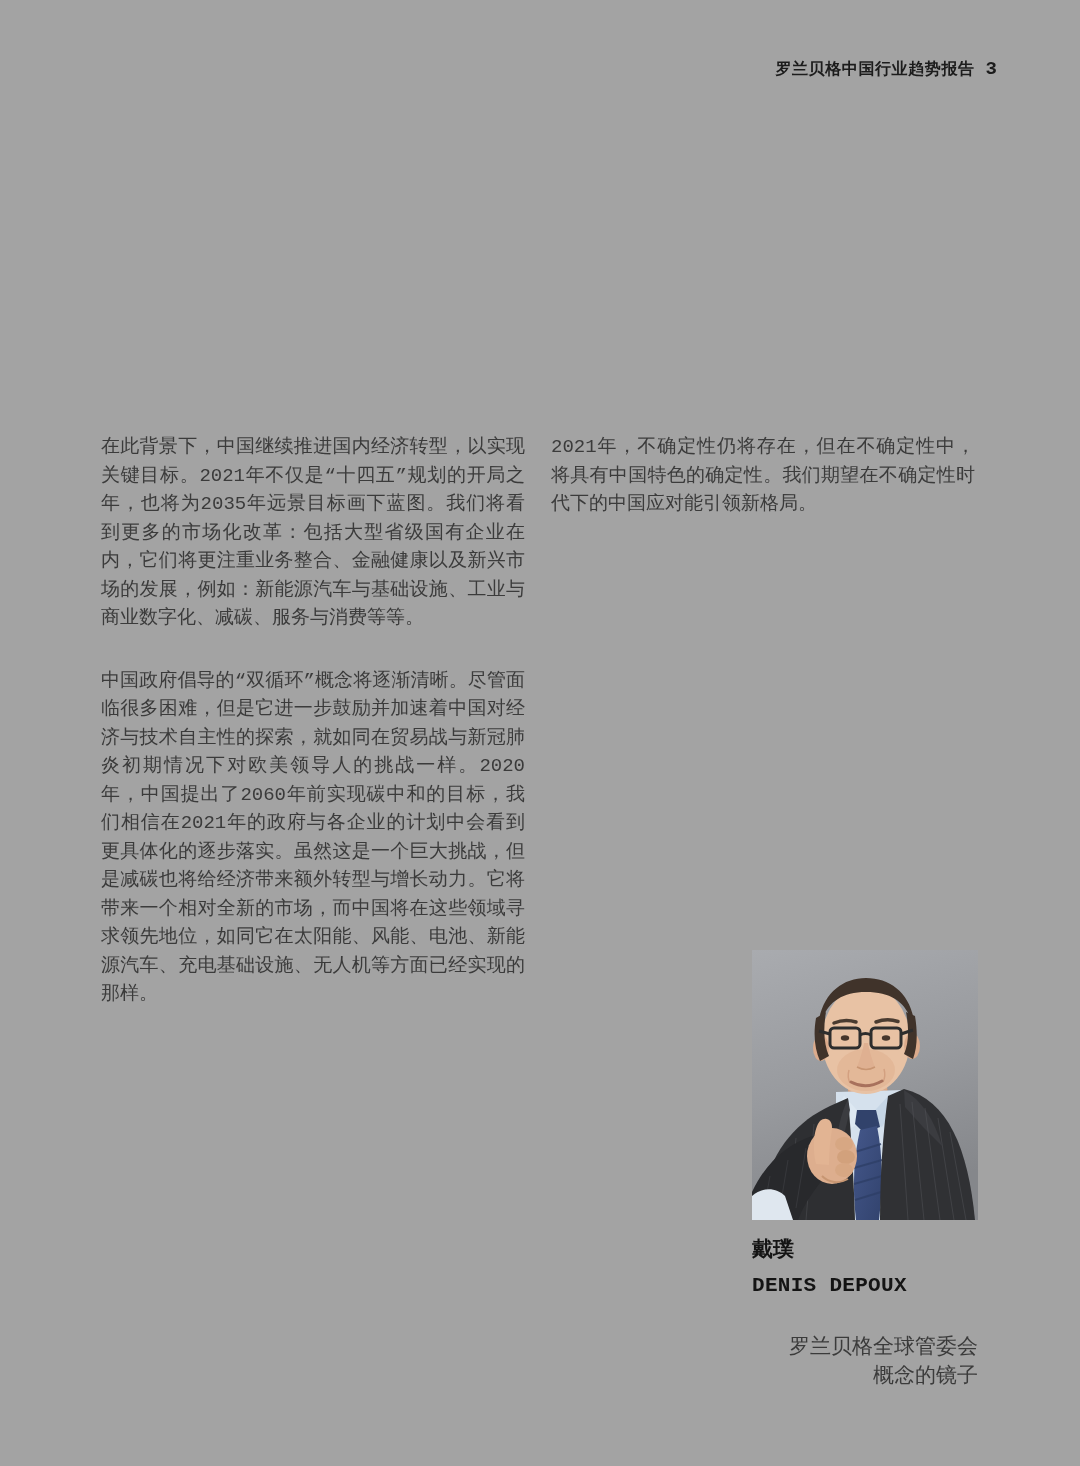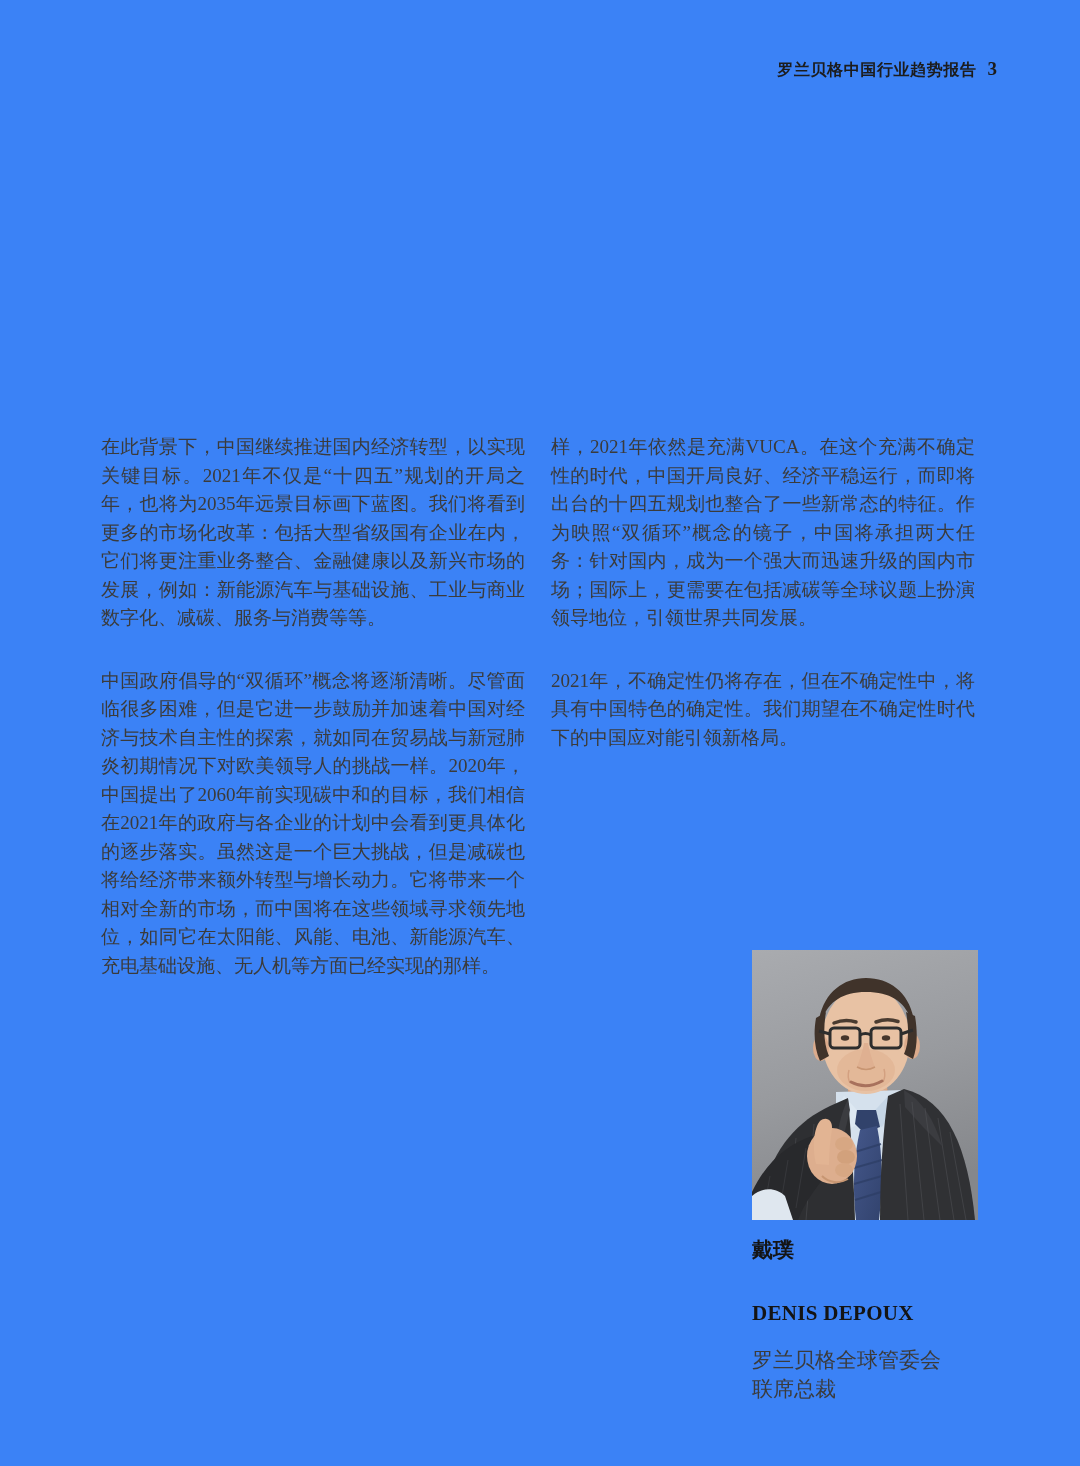--- a/index.html
+++ b/index.html
@@ -1,21 +1,21 @@
 <!DOCTYPE html>
 <html><head>
 <meta charset="utf-8">
 <style>
   html, body { margin: 0; padding: 0; background: #ffffff; }
   .page {
     position: relative;
     width: 1080px;
     height: 1466px;
-    background: #3b82f6;
-    font-family: Liberation Serif, serif;
+    background: #a3a3a3;
+    font-family: Liberation Mono, monospace;
     color: #3b3b3b;
     overflow: hidden;
   }
   .page-header {
     position: absolute;
     top: 58px;
     right: 83px;
     display: flex;
     align-items: baseline;
     gap: 11px;
@@ -53,22 +53,22 @@
   }
   .photo { width: 226px; height: 270px; }
   .photo svg { display: block; width: 100%; height: 100%; }
   .caption { margin-top: 13px; }
   .name-cn, .name-en {
     font-size: 21px;
     font-weight: bold;
     color: #141414;
     line-height: 35px;
   }
-  .name-en { letter-spacing: 0.3px; margin-top: 28px; }
-  .affiliation { margin-top: 15px; }
+  .name-en { letter-spacing: 0.3px; }
+  .affiliation { margin-top: 30px; text-align: right; }
   .affiliation div {
     font-size: 21px;
     line-height: 29px;
     color: #3b3b3b;
   }
 </style>
 </head>
 <body>
 
 <div class="page">
@@ -77,21 +77,20 @@
     <span class="report-title">罗兰贝格中国行业趋势报告</span>
     <span class="page-num">3</span>
   </header>
 
   <main class="columns">
     <div class="col">
       <p>在此背景下，中国继续推进国内经济转型，以实现关键目标。2021年不仅是“十四五”规划的开局之年，也将为2035年远景目标画下蓝图。我们将看到更多的市场化改革：包括大型省级国有企业在内，它们将更注重业务整合、金融健康以及新兴市场的发展，例如：新能源汽车与基础设施、工业与商业数字化、减碳、服务与消费等等。</p>
       <p>中国政府倡导的“双循环”概念将逐渐清晰。尽管面临很多困难，但是它进一步鼓励并加速着中国对经济与技术自主性的探索，就如同在贸易战与新冠肺炎初期情况下对欧美领导人的挑战一样。2020年，中国提出了2060年前实现碳中和的目标，我们相信在2021年的政府与各企业的计划中会看到更具体化的逐步落实。虽然这是一个巨大挑战，但是减碳也将给经济带来额外转型与增长动力。它将带来一个相对全新的市场，而中国将在这些领域寻求领先地位，如同它在太阳能、风能、电池、新能源汽车、充电基础设施、无人机等方面已经实现的那样。</p>
     </div>
     <div class="col">
-      <p>样，2021年依然是充满VUCA。在这个充满不确定性的时代，中国开局良好、经济平稳运行，而即将出台的十四五规划也整合了一些新常态的特征。作为映照“双循环”概念的镜子，中国将承担两大任务：针对国内，成为一个强大而迅速升级的国内市场；国际上，更需要在包括减碳等全球议题上扮演领导地位，引领世界共同发展。</p>
       <p>2021年，不确定性仍将存在，但在不确定性中，将具有中国特色的确定性。我们期望在不确定性时代下的中国应对能引领新格局。</p>
     </div>
   </main>
 
   <figure class="profile">
     <div class="photo">
       <svg viewBox="0 0 226 270" xmlns="http://www.w3.org/2000/svg">
         <defs>
           <linearGradient id="pbg" x1="0" y1="0" x2="0.25" y2="1">
             <stop offset="0" stop-color="#a9abaf"></stop>
@@ -186,18 +185,18 @@
         <ellipse cx="94" cy="207" rx="9" ry="7" fill="#d2a17c"></ellipse>
         <ellipse cx="92" cy="220" rx="9" ry="7" fill="#d7a783"></ellipse>
         <path d="M70,226 C77,233 87,234 96,229" stroke="#c79672" stroke-width="2" fill="none"></path>
       </svg>
     </div>
     <figcaption class="caption">
       <div class="name-cn">戴璞</div>
       <div class="name-en">DENIS DEPOUX</div>
       <div class="affiliation">
         <div>罗兰贝格全球管委会</div>
-        <div>联席总裁</div>
+        <div>概念的镜子</div>
       </div>
     </figcaption>
   </figure>
 
 </div>
 
 </body></html>

